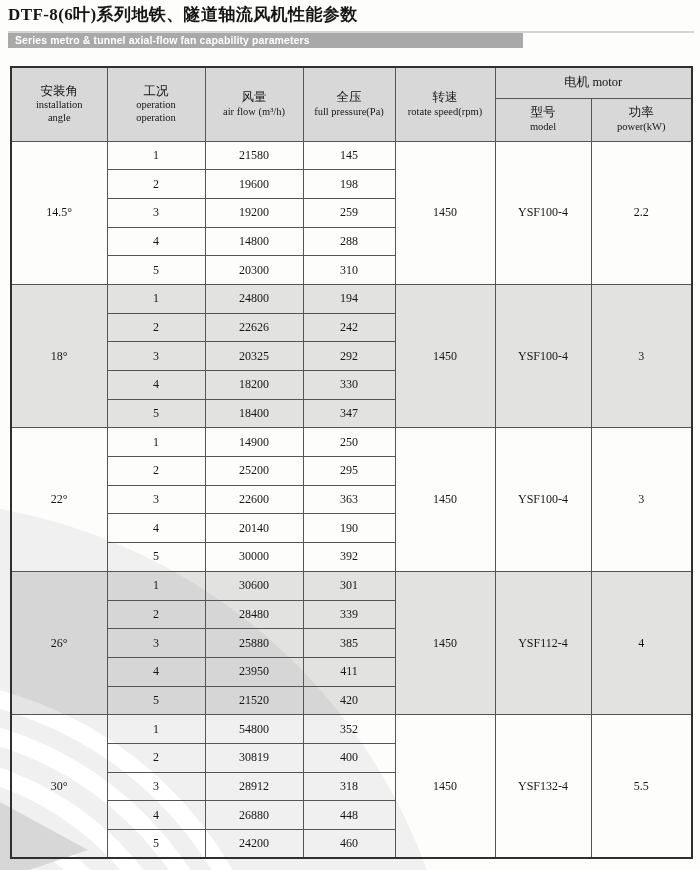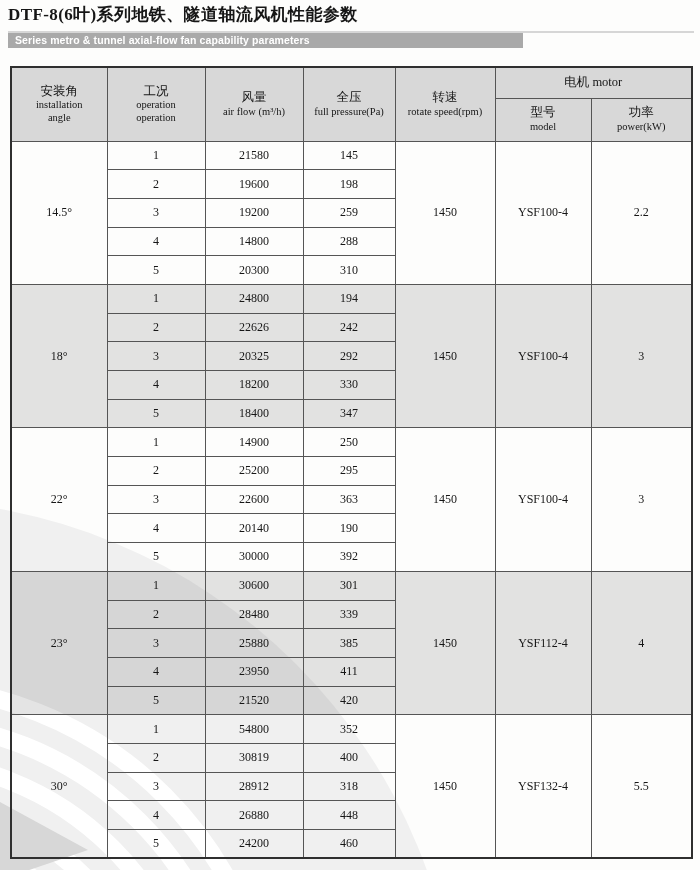--- a/index.html
+++ b/index.html
@@ -206,21 +206,21 @@
           <td>4</td>
           <td>20140</td>
           <td>190</td>
         </tr>
         <tr>
           <td>5</td>
           <td>30000</td>
           <td>392</td>
         </tr>
         <tr>
-          <td rowspan="5" class="shade gstart">23°</td>
+          <td rowspan="5" class="shade gstart">26°</td>
           <td class="shade gstart">1</td>
           <td class="shade gstart">30600</td>
           <td class="shade gstart">301</td>
           <td rowspan="5" class="shade gstart">1450</td>
           <td rowspan="5" class="shade gstart">YSF112-4</td>
           <td rowspan="5" class="shade gstart">4</td>
         </tr>
         <tr>
           <td class="shade">2</td>
           <td class="shade">28480</td>

